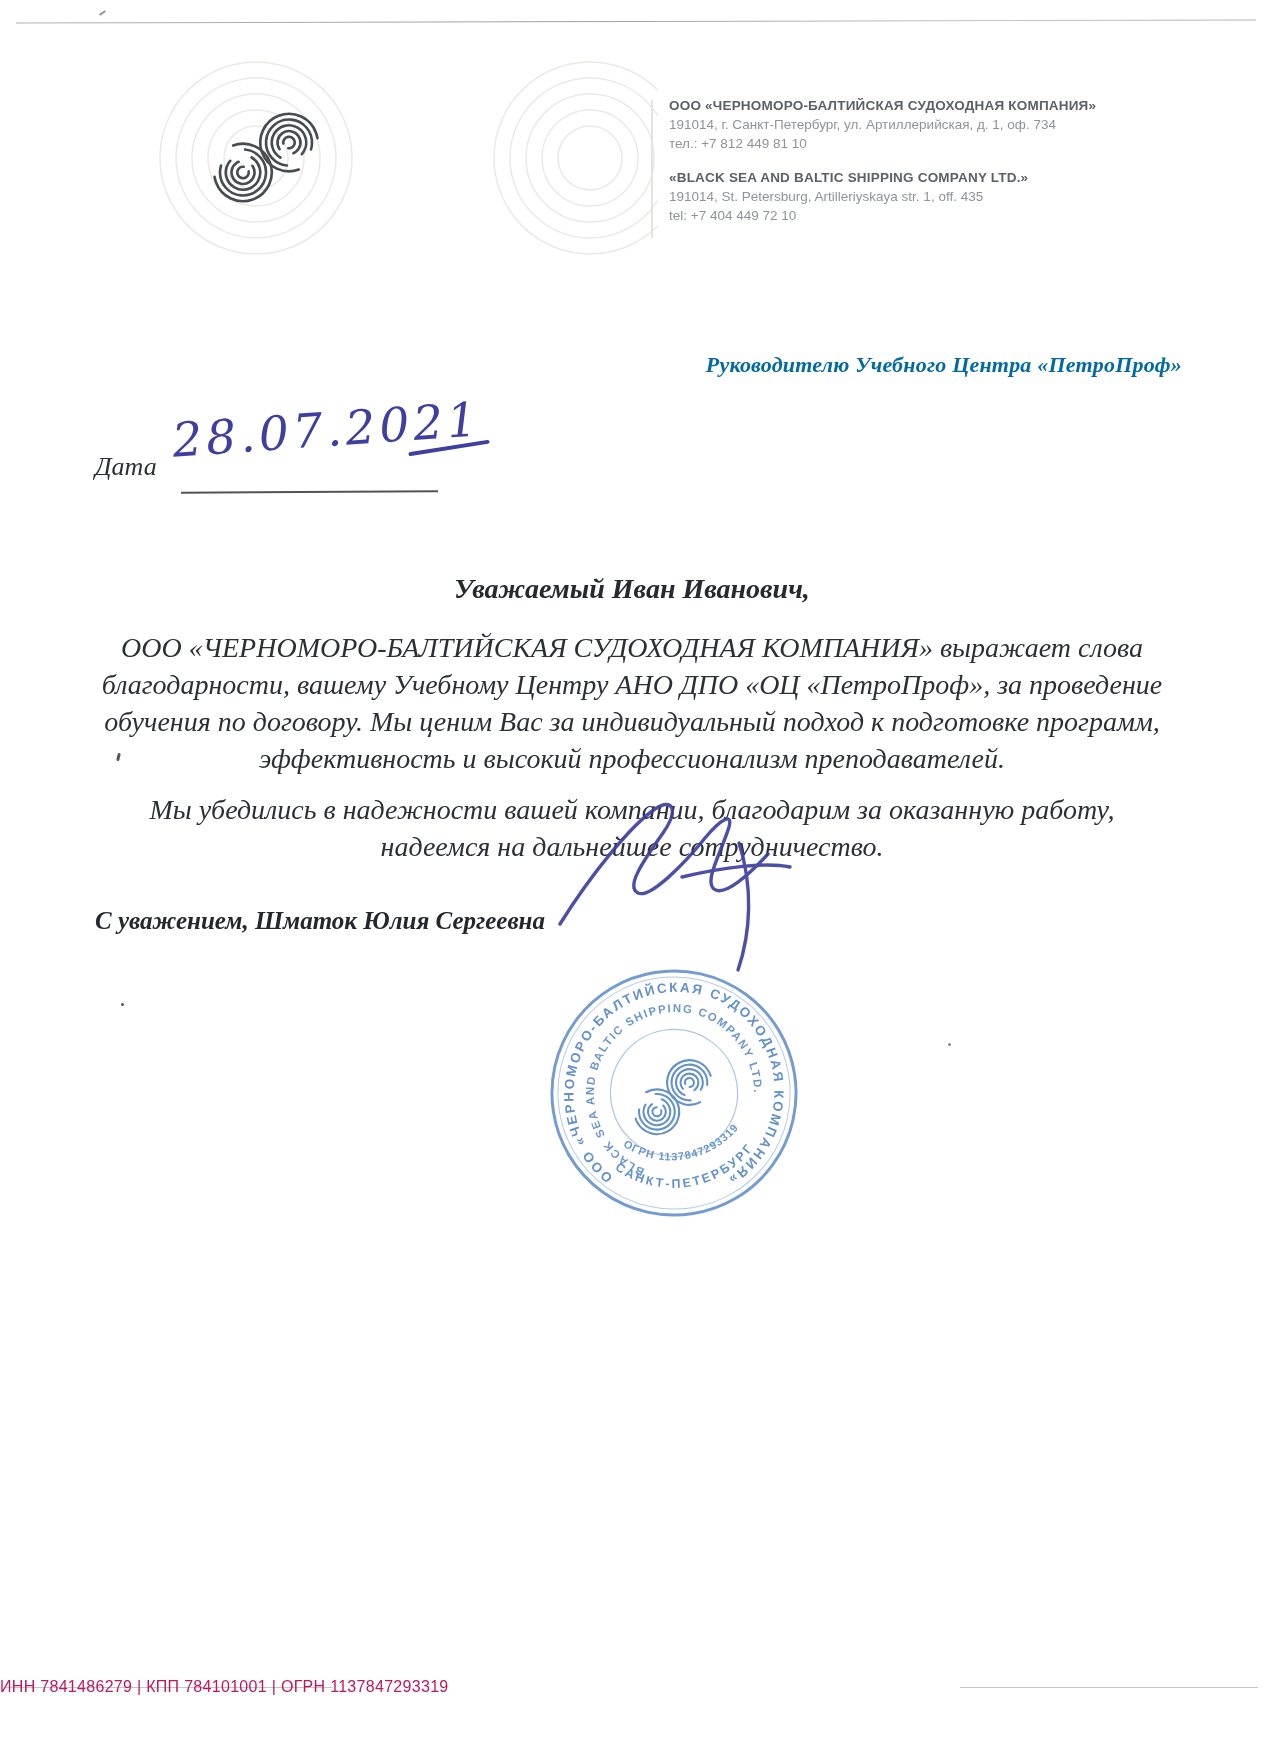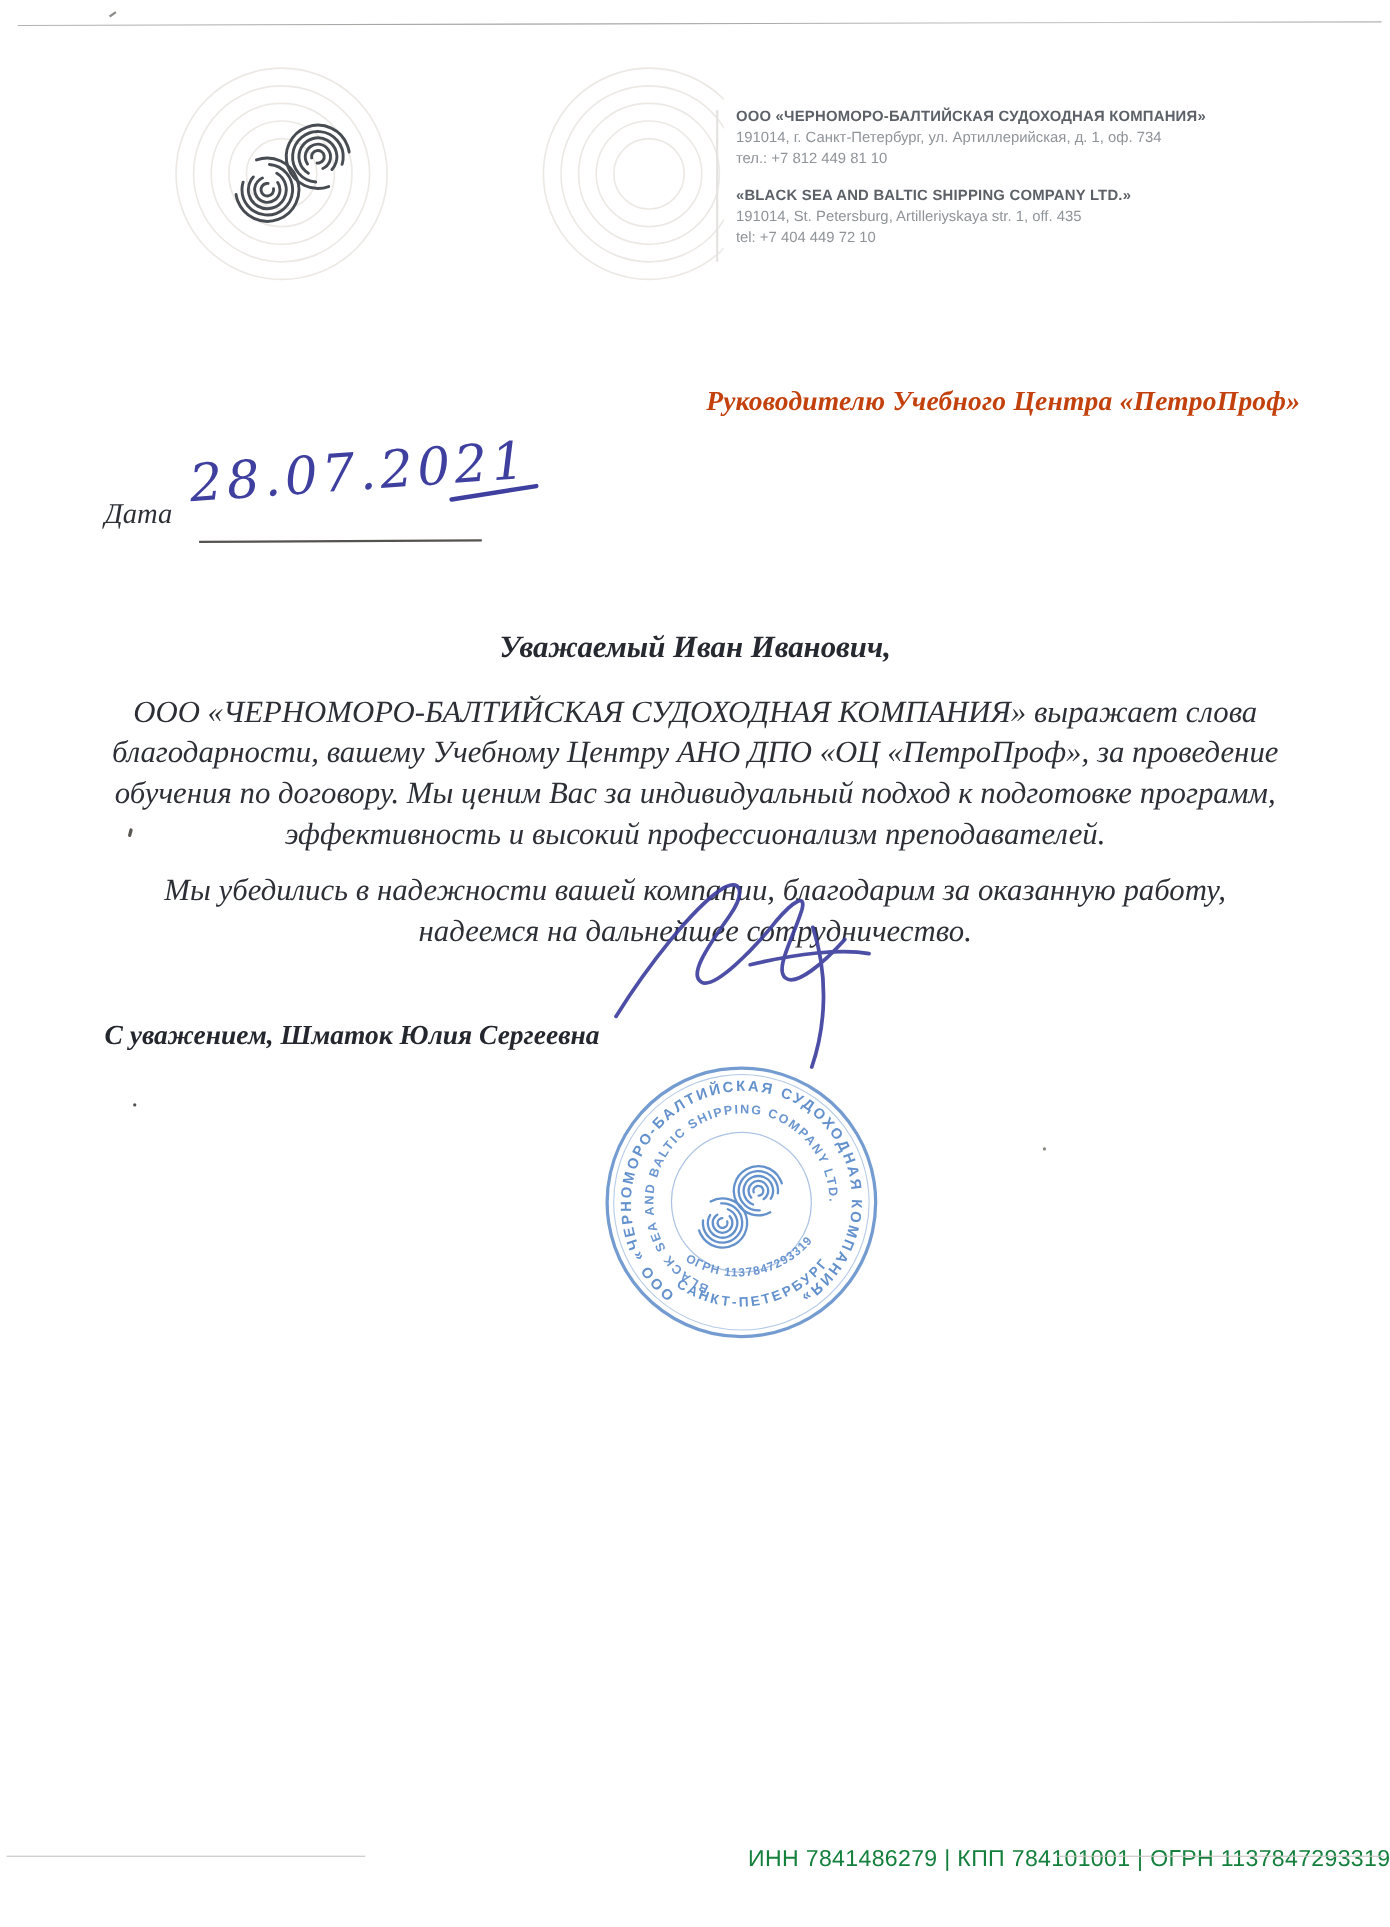--- a/index.html
+++ b/index.html
@@ -22,39 +22,39 @@
   .logo-text{position:absolute;left:347px;top:130px;font-family:"Liberation Sans",sans-serif;}
   .logo-text .l1{font-size:24px;font-weight:700;color:#3b4046;letter-spacing:.4px;}
   .logo-text .l2{font-size:16.5px;font-weight:400;color:#454a50;letter-spacing:6.4px;margin-top:7px;}
   .head-divider{position:absolute;left:651px;top:100px;width:2px;height:138px;background:#e4e3e1;}
   .addr{position:absolute;left:669px;top:96px;font-family:"Liberation Sans",sans-serif;line-height:19px;}
   .addr .name{font-size:13.5px;font-weight:700;color:#5b6167;letter-spacing:.2px;}
   .addr .line{font-size:13.5px;font-weight:400;color:#8f9499;}
   .addr .block-gap{height:15px;}
 
   
-  .addressee{position:absolute;right:82px;top:352px;font-size:25px;font-weight:700;font-style:italic;color:#c2410c;letter-spacing:.2px;text-align:center;}
+  .addressee{position:absolute;right:82px;top:352px;font-size:22px;font-weight:700;font-style:italic;color:#0369a1;letter-spacing:.2px;text-align:center;}
   .date-label{position:absolute;left:95px;top:452px;font-size:26px;font-style:italic;color:#2c3036;}
   .date-underline{position:absolute;left:181px;top:491px;width:257px;height:2px;background:#55534f;transform:rotate(-0.3deg);}
   .date-hand{position:absolute;left:172px;top:402px;font-family:"DejaVu Serif",serif;font-style:italic;font-size:47px;
              letter-spacing:4px;transform:rotate(-4deg);white-space:nowrap;}
   .date-tail{position:absolute;left:408px;top:446px;width:82px;height:3.5px;border-radius:2px;transform:rotate(-9deg);}
   .salutation{position:absolute;left:92px;width:1080px;top:573px;text-align:center;font-size:28px;font-weight:700;font-style:italic;color:#262a30;}
   .par{position:absolute;left:92px;width:1080px;font-style:italic;font-size:28px;line-height:37px;text-align:center;color:#2c3036;}
   .par.p1{top:629px;}
   .par.p2{top:791px;}
-  .signoff{position:absolute;left:95px;top:928px;font-size:25px;font-weight:700;font-style:italic;color:#24282e;}
+  .signoff{position:absolute;left:95px;top:907px;font-size:25px;font-weight:700;font-style:italic;color:#24282e;}
 
   
   .signature-svg{position:absolute;left:542px;top:780px;z-index:3;}
   .stamp-svg{position:absolute;left:545px;top:964px;transform:rotate(-9deg);opacity:.93;z-index:2;}
 
   
-  .footer-text{position:absolute;left:0;top:1678px;width:100%;text-align:right;
-    font-family:"Liberation Sans",sans-serif;font-size:21px;color:#15803d;letter-spacing:.3px;}
+  .footer-text{position:absolute;left:0;top:1678px;width:100%;text-align:left;
+    font-family:"Liberation Sans",sans-serif;font-size:16px;color:#be185d;letter-spacing:.3px;}
   .footer-line{position:absolute;top:1687px;height:1px;background:#c8c5c1;}
   .footer-line.left{left:6px;width:326px;}
   .footer-line.right{right:6px;width:298px;}
 </style>
 </head>
 <body>
 
 <div class="page">
 
   <div class="fold-line"></div>

